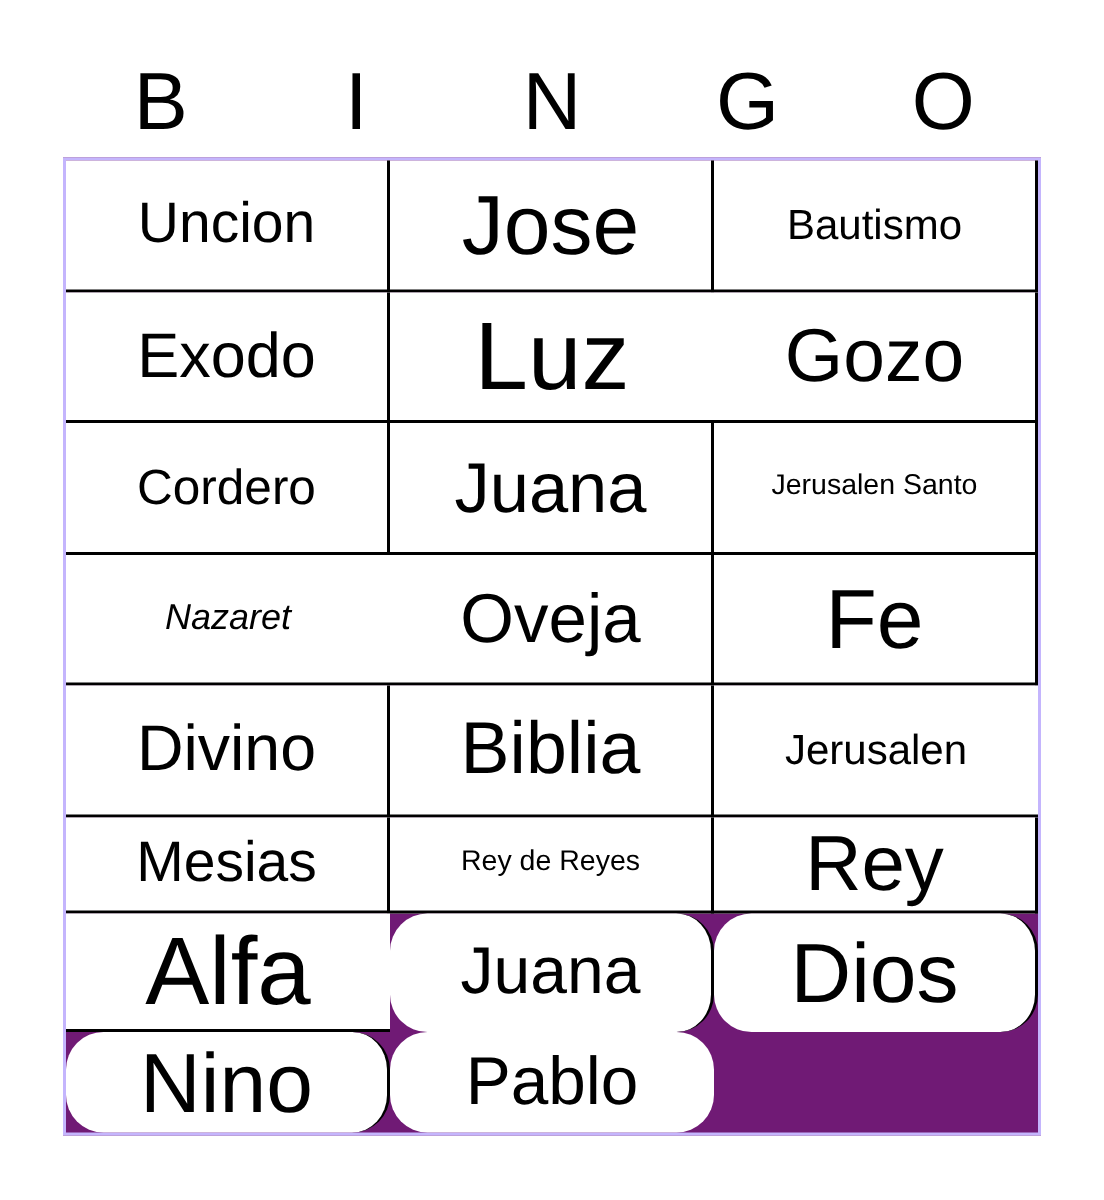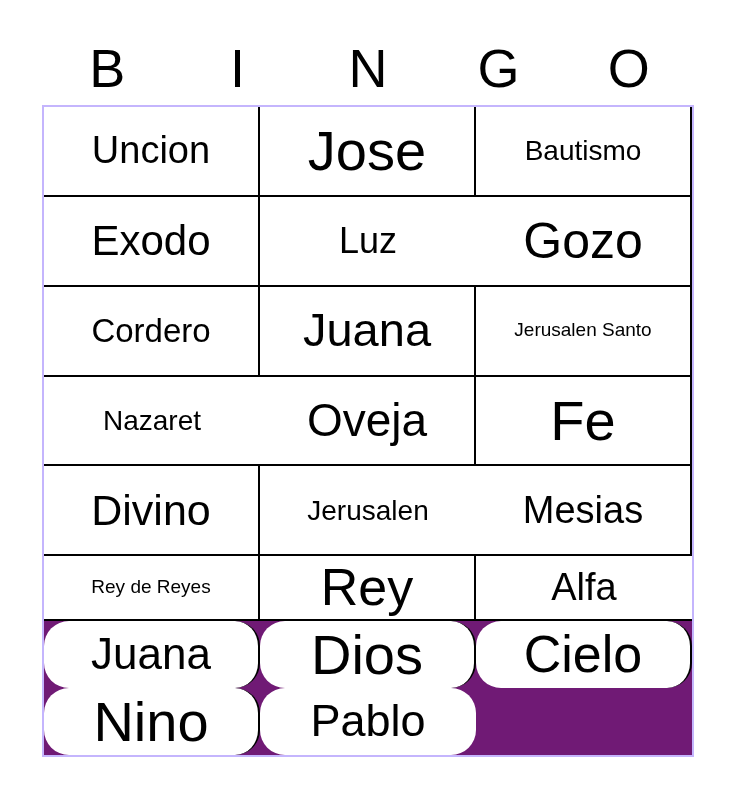--- a/index.html
+++ b/index.html
@@ -87,69 +87,69 @@
       <div class="bingo-cell">
         <span class="cell-text" style="font-size: 56px;">Jose</span>
       </div>
       <div class="bingo-cell">
         <span class="cell-text" style="font-size: 28px;">Bautismo</span>
       </div>
       <div class="bingo-cell">
         <span class="cell-text" style="font-size: 42px;">Exodo</span>
       </div>
       <div class="bingo-cell last-col">
-        <span class="cell-text" style="font-size: 36px;">Luz</span>
+        <span class="cell-text" style="font-size: 64px;">Luz</span>
       </div>
       <div class="bingo-cell">
         <span class="cell-text" style="font-size: 50px;">Gozo</span>
       </div>
       <div class="bingo-cell">
         <span class="cell-text" style="font-size: 33px;">Cordero</span>
       </div>
       <div class="bingo-cell">
         <span class="cell-text" style="font-size: 47px;">Juana</span>
       </div>
       <div class="bingo-cell">
         <span class="cell-text" style="font-size: 19px;">Jerusalen Santo</span>
       </div>
       <div class="bingo-cell last-col">
-        <span class="cell-text" style="font-size: 28px;">Nazaret</span>
+        <span class="cell-text" style="font-size: 24px; font-style: italic;">Nazaret</span>
       </div>
       <div class="bingo-cell">
         <span class="cell-text" style="font-size: 46px;">Oveja</span>
       </div>
       <div class="bingo-cell">
         <span class="cell-text" style="font-size: 56px;">Fe</span>
       </div>
       <div class="bingo-cell">
         <span class="cell-text" style="font-size: 43px;">Divino</span>
+      </div>
+      <div class="bingo-cell">
+        <span class="cell-text" style="font-size: 49px;">Biblia</span>
       </div>
       <div class="bingo-cell last-col">
         <span class="cell-text" style="font-size: 28px;">Jerusalen</span>
       </div>
       <div class="bingo-cell">
         <span class="cell-text" style="font-size: 38px;">Mesias</span>
       </div>
       <div class="bingo-cell">
         <span class="cell-text" style="font-size: 19px;">Rey de Reyes</span>
       </div>
       <div class="bingo-cell">
         <span class="cell-text" style="font-size: 52px;">Rey</span>
       </div>
       <div class="bingo-cell last-col">
-        <span class="cell-text" style="font-size: 38px;">Alfa</span>
+        <span class="cell-text" style="font-size: 64px;">Alfa</span>
       </div>
       <div class="bingo-cell last-row">
         <span class="cell-text" style="font-size: 44px;">Juana</span>
       </div>
       <div class="bingo-cell last-row">
         <span class="cell-text" style="font-size: 56px;">Dios</span>
-      </div>
-      <div class="bingo-cell last-row">
-        <span class="cell-text" style="font-size: 52px;">Cielo</span>
       </div>
       <div class="bingo-cell last-row">
         <span class="cell-text" style="font-size: 56px;">Nino</span>
       </div>
       <div class="bingo-cell last-col last-row">
         <span class="cell-text" style="font-size: 45px;">Pablo</span>
       </div>
     </div>
 </div>
 

